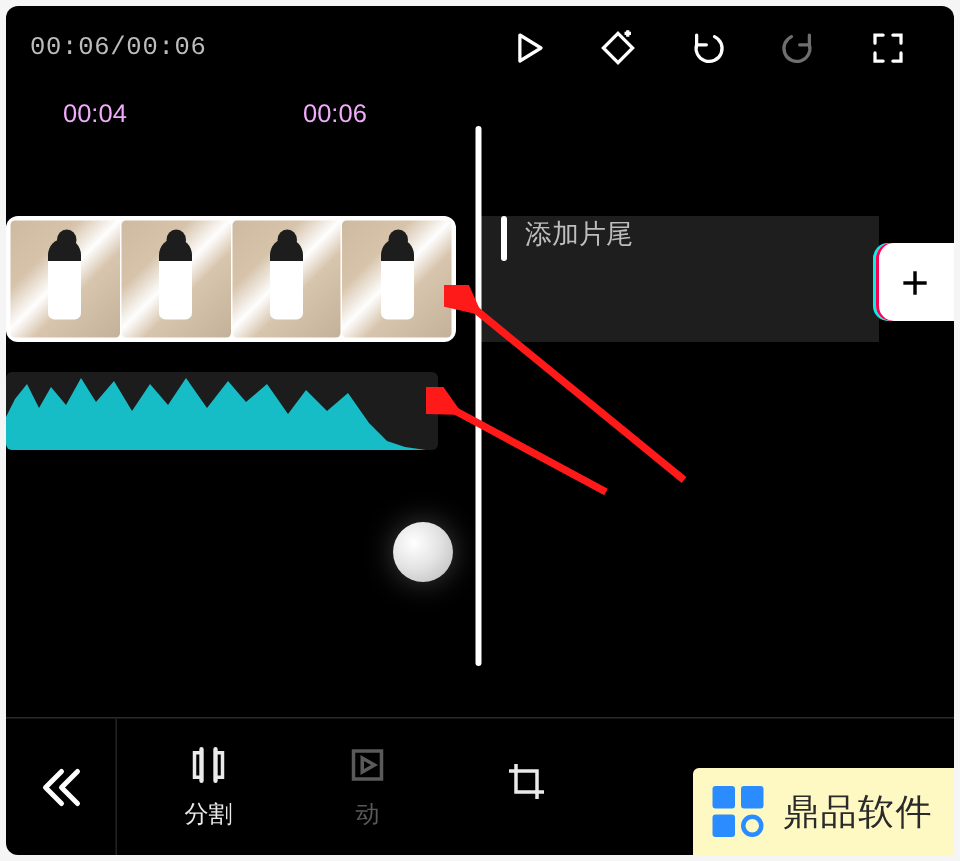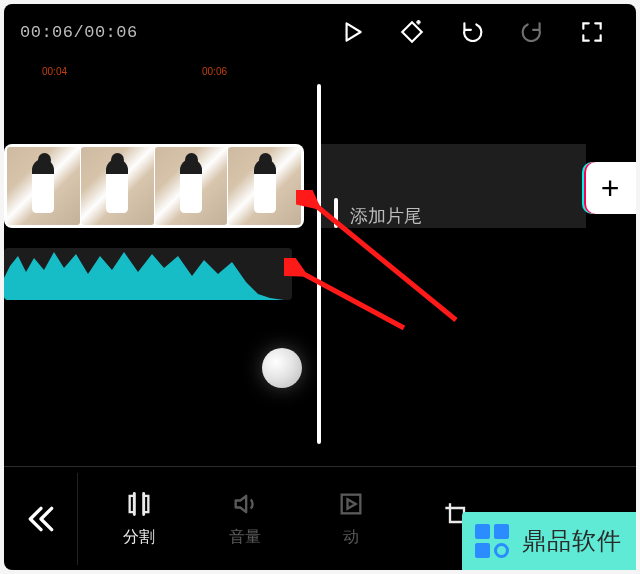--- a/index.html
+++ b/index.html
@@ -43,22 +43,22 @@
     align-items: center;
     justify-content: center;
     color: #fff;
   }
   .top-btn svg { width: 26px; height: 26px; }
   .top-btn.dim { color: #6f6f6f; }
   
   .ruler {
     height: 30px;
     position: relative;
-    color: #c2410c;
-    font-size: 10px;
+    color: #f0abfc;
+    font-size: 17px;
   }
   .ruler span { position: absolute; top: 6px; }
   .ruler .t1 { left: 38px; }
   .ruler .t2 { left: 198px; }
   
   .tracks {
     position: relative;
     height: 386px;
     overflow: visible;
   }
@@ -116,21 +116,21 @@
   }
   
   .end-slate {
     position: absolute;
     top: 54px;
     left: 316px;
     width: 266px;
     height: 84px;
     background: #1e1e1e;
     display: flex;
-    align-items: flex-end;
+    align-items: flex-start;
     padding-left: 14px;
     gap: 12px;
   }
   .end-slate-bar {
     width: 4px;
     height: 30px;
     background: #fff;
     border-radius: 2px;
   }
   .end-slate-text {
@@ -182,21 +182,21 @@
     position: absolute;
     pointer-events: none;
     z-index: 40;
   }
   
   .bottom-bar {
     position: absolute;
     bottom: 0;
     left: 0;
     right: 0;
-    height: 104px;
+    height: 92px;
     border-top: 1px solid #2c2c2c;
     display: flex;
     align-items: center;
   }
   .back-btn {
     width: 74px;
     height: 92px;
     display: flex;
     align-items: center;
     justify-content: center;
@@ -222,21 +222,21 @@
   }
   .tool.dim { color: #5a5a5a; }
   .tool .ticon { height: 30px; display: flex; align-items: center; justify-content: center; }
   .tool .ticon svg { width: 28px; height: 28px; }
   
   .watermark {
     position: absolute;
     bottom: 4px;
     right: 4px;
     height: 58px;
-    background: #5eead4;
+    background: #fef9c3;
     border-radius: 4px 0 0 0;
     display: flex;
     align-items: center;
     gap: 10px;
     padding: 0 14px 0 10px;
     z-index: 50;
     margin-left: 36px;
   }
   .wm-logo {
     width: 40px;
@@ -365,29 +365,20 @@
     </div>
     <div class="tool-list">
       <div class="tool">
         <div class="ticon">
           <svg viewBox="0 0 24 24">
               <path d="M8 3 L8 21 M16 3 L16 21" stroke="currentColor" stroke-width="2.5" stroke-linecap="round"></path>
               <path d="M8 5 L4 5 L4 19 L8 19 M16 5 L20 5 L20 19 L16 19" stroke="currentColor" stroke-width="2" fill="none"></path>
             </svg>
         </div>
         <span>分割</span>
-      </div>
-      <div class="tool dim">
-        <div class="ticon">
-          <svg viewBox="0 0 24 24">
-              <path d="M4 9 L8 9 L13 5 L13 19 L8 15 L4 15 Z" fill="none" stroke="currentColor" stroke-width="2" stroke-linejoin="round"></path>
-              <path d="M17 8 Q20 12 17 16" fill="none" stroke="currentColor" stroke-width="2"></path>
-            </svg>
-        </div>
-        <span>音量</span>
       </div>
       <div class="tool dim">
         <div class="ticon">
           <svg viewBox="0 0 24 24">
               <rect x="4" y="4" width="16" height="16" fill="none" stroke="currentColor" stroke-width="2"></rect>
               <path d="M9 8 L16 12 L9 16 Z" fill="none" stroke="currentColor" stroke-width="2"></path>
             </svg>
         </div>
         <span>动</span>
       </div>

